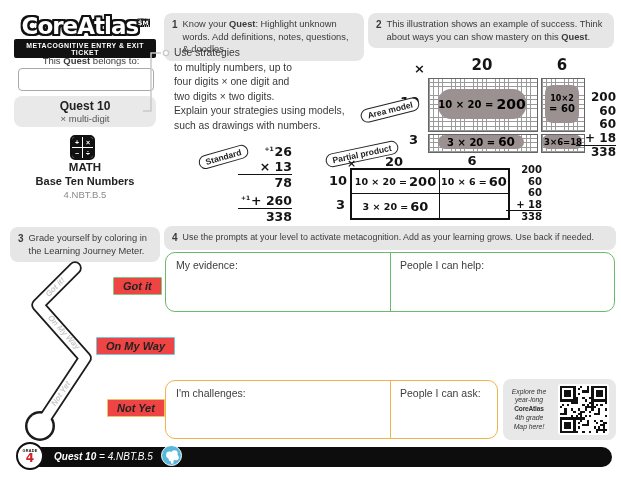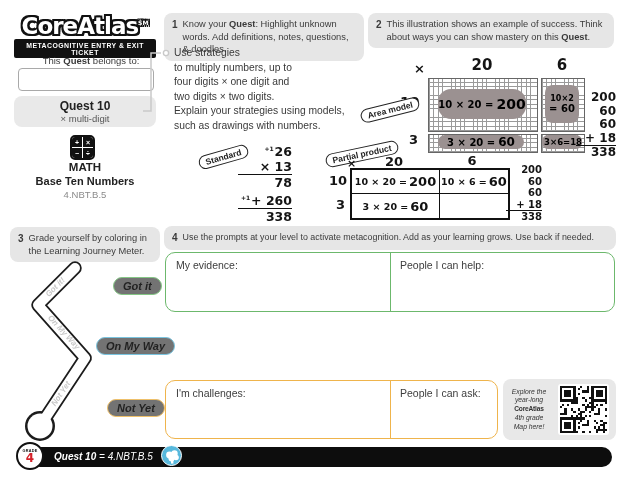--- a/index.html
+++ b/index.html
@@ -50,22 +50,22 @@
   .stdcol{text-align:right;font-size:12.5px;line-height:15px;}
   .stdcol .ul{border-bottom:1.6px solid #111;}
   .carry{font-size:6px;vertical-align:super;margin-right:1px;}
   .pptable{border:2px solid #111;display:grid;grid-template-columns:88px 68px;grid-template-rows:24px 24px;}
   .pptable div{display:flex;align-items:center;justify-content:center;font-size:9.5px;font-weight:bold;color:#111;}
   .pptable .c1{border-right:1.5px solid #111;border-bottom:1.5px solid #111;}
   .pptable .c2{border-bottom:1.5px solid #111;}
   .pptable .c3{border-right:1.5px solid #111;}
   .pptable .vbig{font-size:13px;margin-left:2px;}
   
-  .bubble{border-radius:9px;padding:2px 9px;font-size:11px;font-weight:bold;font-style:italic;
-          color:#222;background:#737373;white-space:nowrap;}
+  .bubble{border-radius:1px;padding:2px 9px;font-size:11px;font-weight:bold;font-style:italic;
+          color:#222;background:#ef4444;white-space:nowrap;}
   .bub-green{left:113px;top:277px;border:1.6px solid #85c685;}
   .bub-blue{left:96px;top:337px;border:1.6px solid #7ac4df;}
   .bub-orange{left:107px;top:399px;border:1.6px solid #eec06a;}
   
   .wbox{border-radius:10px;box-sizing:border-box;position:absolute;}
   .wbox .lbl{position:absolute;top:6px;font-size:10.5px;color:#3d3d3d;text-align:right;}
   .wbox .div{position:absolute;left:224px;top:0;bottom:0;width:0;}
   .box-green{left:165px;top:252px;width:450px;height:60px;border:1.7px solid #6cb86c;background:#fff;}
   .box-green .div{border-left:1.5px solid #6cb86c;}
   .box-blue{left:165px;top:316px;width:450px;height:60px;border:1.7px solid #6ec4de;background:#e8f5fa;}

